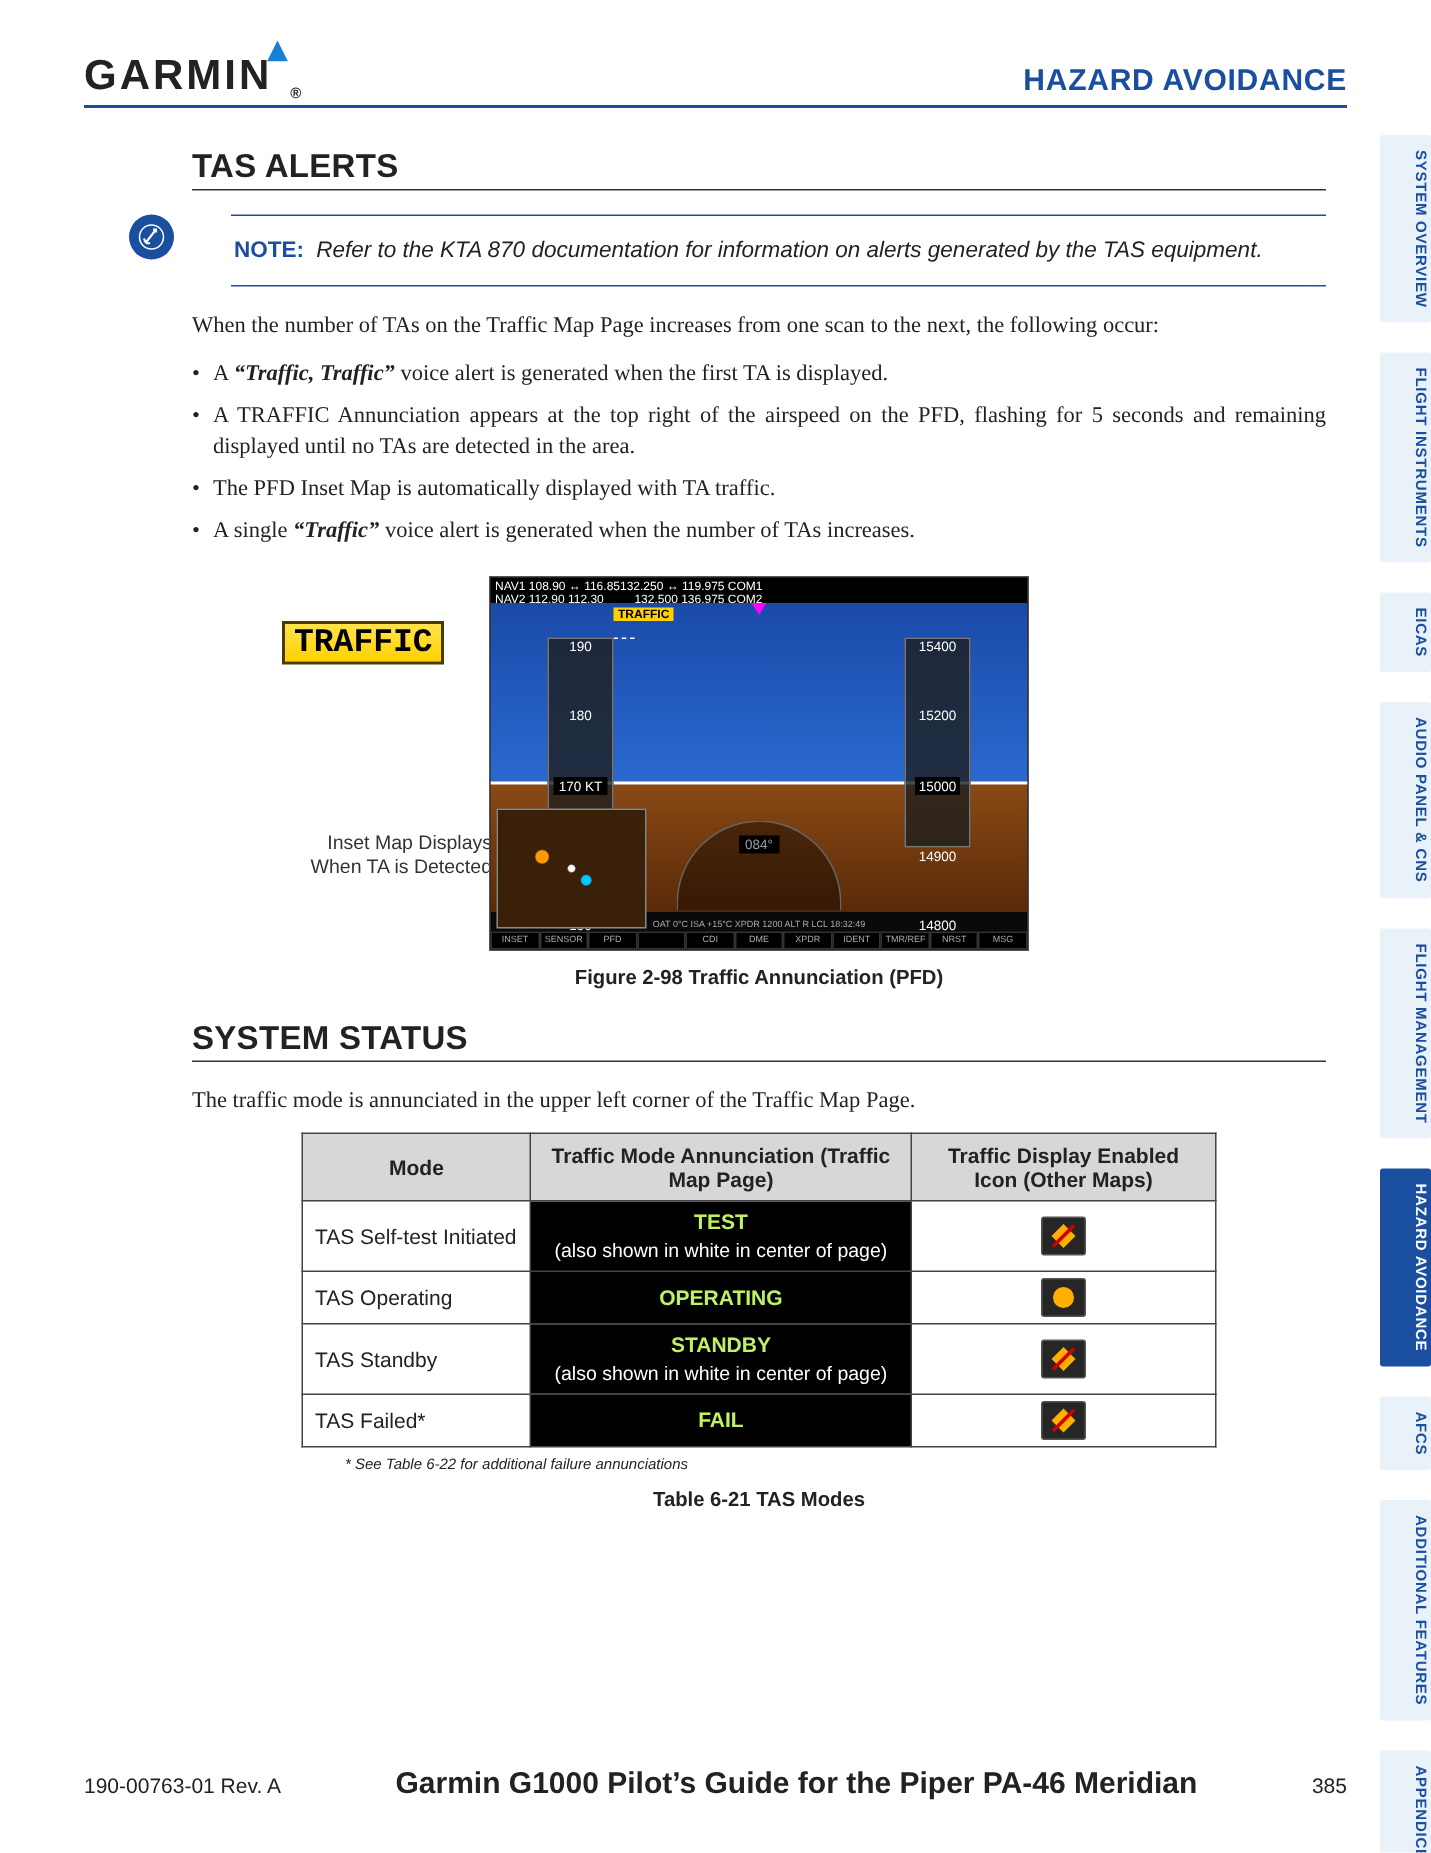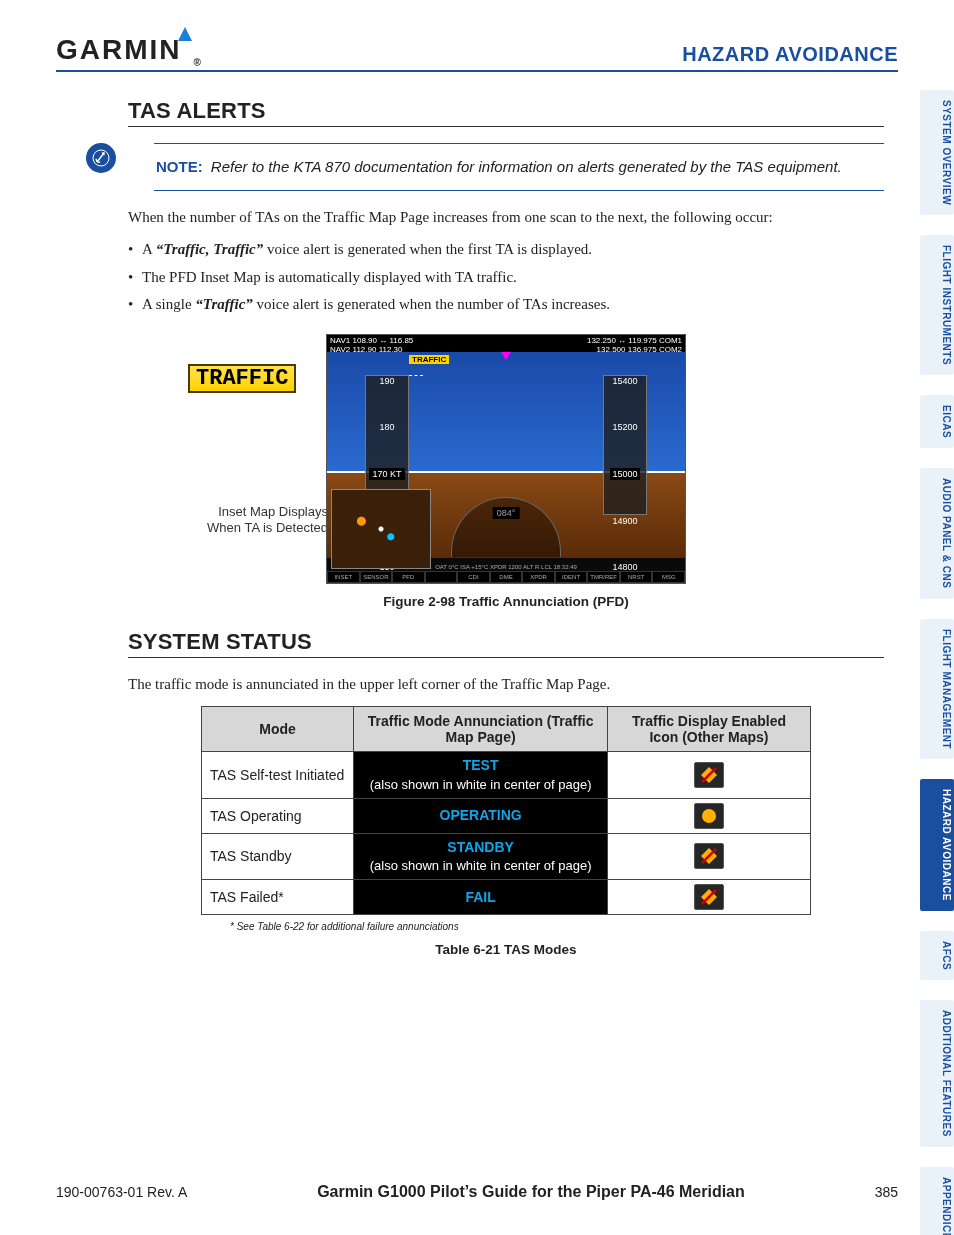--- a/index.html
+++ b/index.html
@@ -114,21 +114,21 @@
     font-size: 13px; text-align:right; width:140px; line-height:1.25; color:#333;
   }
   .pfd {
     width: 360px; height: 250px;
     background: #0a0a0a;
     border: 1px solid #555;
     position: relative;
     overflow: hidden;
     font-family: Arial, sans-serif;
   }
-  .pfd .topbar { height: 17px; background:#000; color:#fff; font-size:8px; display:flex; justify-content:space-between; padding:1px 3px;}
+  .pfd .topbar { height: 17px; background:#000; color:#fff; font-size:8px; display:flex; justify-content:flex-start; padding:1px 3px;}
   .pfd .sky { position:absolute; top:17px; left:0; right:0; height:120px; background: linear-gradient(#1a4aa8,#2a6ad0);}
   .pfd .ground{ position:absolute; top:137px; left:0; right:0; height:86px; background: linear-gradient(#8a4a15,#5a2a08);}
   .pfd .horizon{ position:absolute; top:136px; left:0; right:0; height:2px; background:#fff;}
   .pfd .speed,.pfd .alt{ position:absolute; top:40px; width:44px; height:140px; background:rgba(30,30,30,.8); border:1px solid #777; color:#fff; font-size:9px; display:flex;flex-direction:column;justify-content:space-around;align-items:center;gap:36px;}
   .pfd .speed{ left:38px;} .pfd .alt{ right:38px;}
   .pfd .traffic-ann { position:absolute; top:20px; left:82px; background:#ffd100; color:#000; font-size:8px; font-weight:700; padding:0 3px;}
   .pfd .softkeys{ position:absolute; bottom:0; left:0; right:0; height:12px; background:#000; display:flex;}
   .pfd .softkeys div{ flex:1; border:1px solid #333; color:#aaa; font-size:6px; text-align:center; line-height:10px;}
   .pfd .hsi { position:absolute; bottom:26px; left:50%; transform:translateX(-50%); width:110px;height:60px; border:1px solid #666; border-radius:60px 60px 0 0; border-bottom:none; background:rgba(0,0,0,.4);}
   .pfd .inset { position:absolute; bottom:14px; left:4px; width:100px; height:80px; background:#3a2008; border:1px solid #888;}
@@ -155,33 +155,33 @@
     text-align: center;
   }
   table.modes td {
     border: 1px solid #444;
     font-size: 14px;
     padding: 4px 8px;
     vertical-align: middle;
   }
   table.modes td.mode { background:#fff; width:150px;}
   table.modes td.ann { background:#000; color:#fff; text-align:center; line-height:1.35; width:250px;}
-  table.modes td.ann .kw { color:#0ea5e9; font-weight:700; text-transform:uppercase;}
+  table.modes td.ann .kw { color:#bef264; font-weight:700; text-transform:uppercase;}
   table.modes td.ann .sub { color:#fff; font-size:13px;}
   table.modes td.icon { background:#fff; text-align:center; width:200px;}
   .icon-cell { display:inline-flex; width:30px;height:26px; background:#262626; border:1px solid #555; align-items:center; justify-content:center; border-radius:2px;}
   .foot { font-style: italic; font-size: 10px; margin: 6px 0 4px 102px; }
   .tab-cap { text-align:center; font-weight:700; font-size:13.5px; margin-top:10px; }
   
   .footer {
     position:absolute; bottom:34px; left:56px; right:56px;
     display:flex; justify-content:space-between; align-items:center;
     font-size: 14px;
   }
-  .footer .mid { font-weight:700; font-size:16px;}
+  .footer .mid { font-weight:700; font-size:20px;}
 </style>
 </head>
 <body>
 
 <div class="page">
 
   <div class="side-tabs">
     <div class="side-tab">SYSTEM OVERVIEW</div>
     <div class="side-tab">FLIGHT INSTRUMENTS</div>
     <div class="side-tab">EICAS</div>
@@ -226,20 +226,21 @@
         </span>
       </div>
     </div>
 
     <p class="body">When the number of TAs on the Traffic Map Page increases from one scan to the next, the following occur:</p>
 
     <ul class="bul">
       <li>
         <span>A </span><span class="em">“Traffic, Traffic”</span><span> voice alert is generated when the first TA is displayed.</span>
       </li>
+      <li>A TRAFFIC Annunciation appears at the top right of the airspeed on the PFD, flashing for 5 seconds and remaining displayed until no TAs are detected in the area.</li>
       <li>The PFD Inset Map is automatically displayed with TA traffic.</li>
       <li>
         <span>A single </span><span class="em">“Traffic”</span><span> voice alert is generated when the number of TAs increases.</span>
       </li>
     </ul>
 
     <div class="figure">
       <div class="traffic-tag">TRAFFIC</div>
       <div class="inset-label">Inset Map Displays When TA is Detected</div>
 

